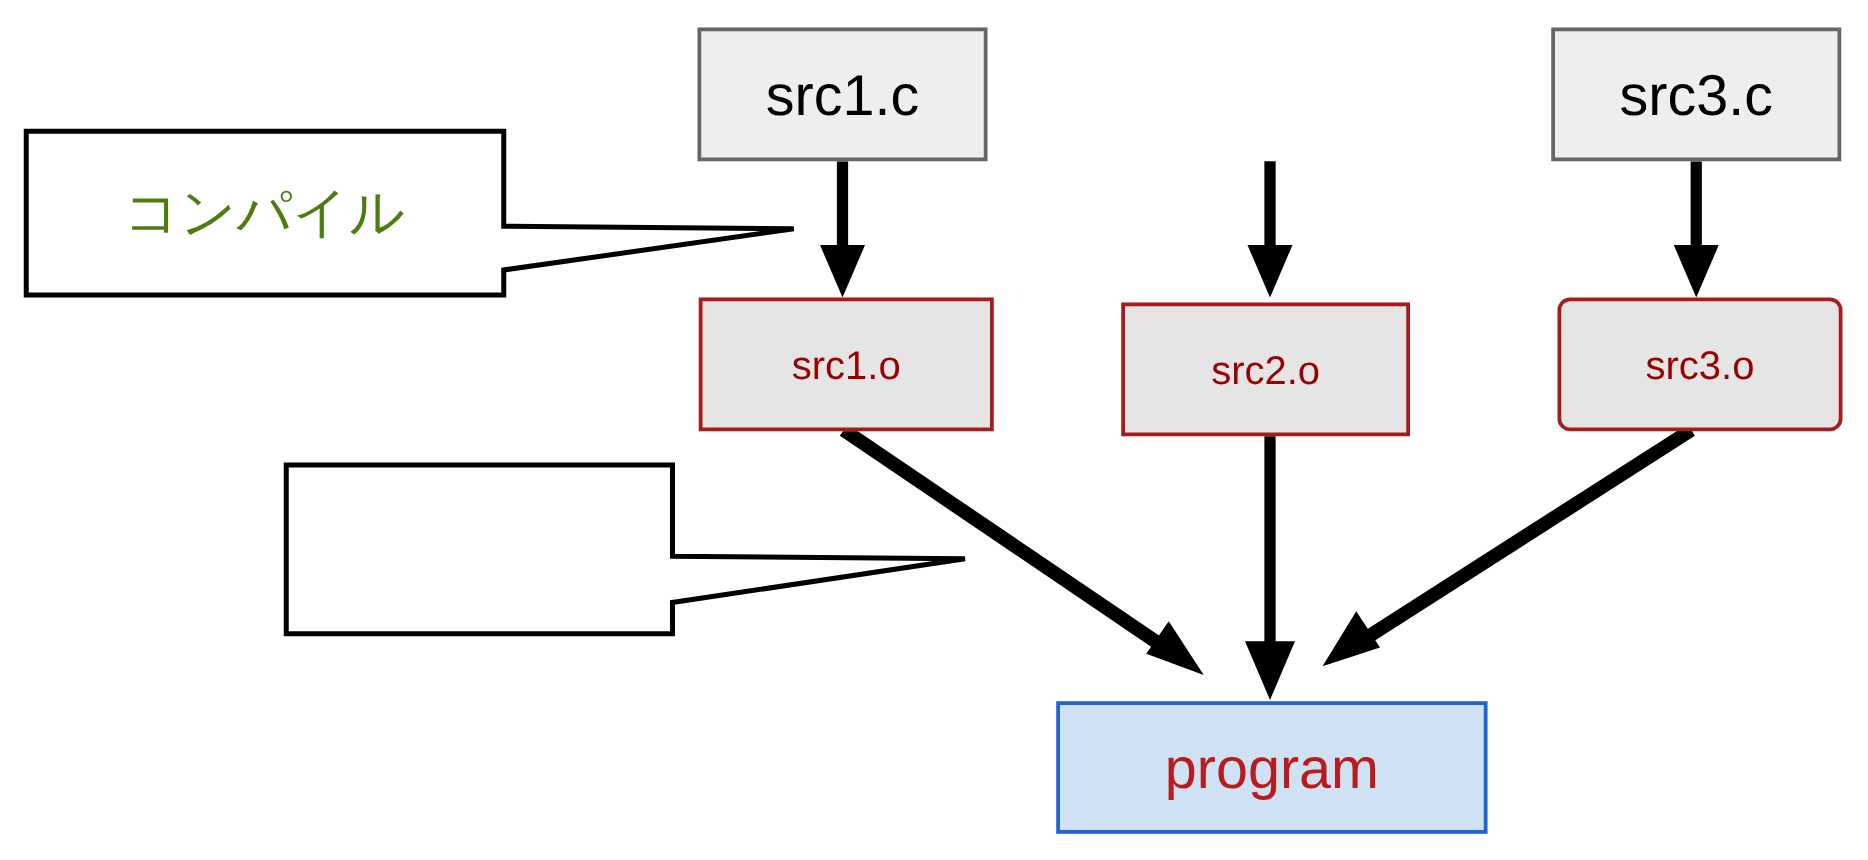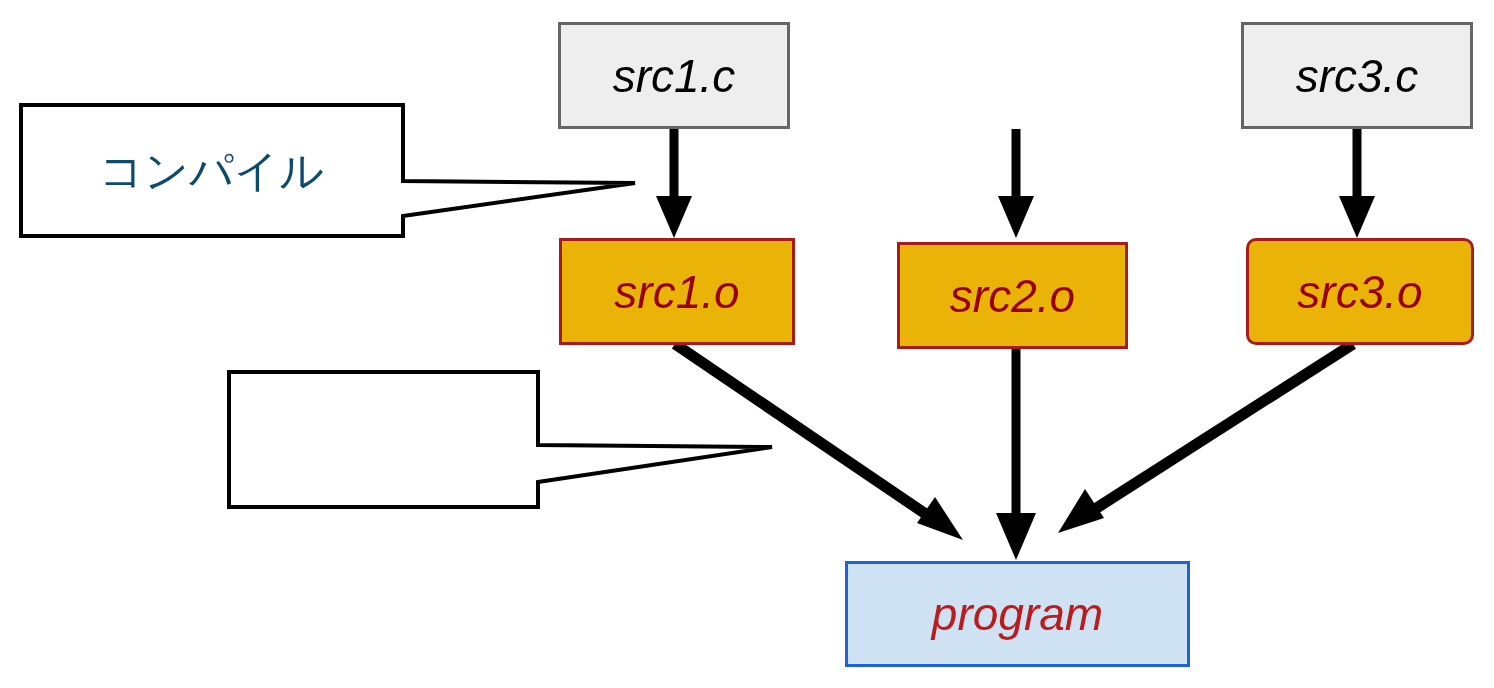--- a/index.html
+++ b/index.html
@@ -19,37 +19,36 @@
     overflow: hidden;
   }
   .node {
     position: absolute;
     box-sizing: border-box;
     display: flex;
     align-items: center;
     justify-content: center;
     text-align: center;
     line-height: 1;
-    font-style: italic;
   }
   .node-label {
     display: block;
     white-space: nowrap;
   }
   .src-node {
     background: #eeeeee;
     border: 3px solid #666666;
     color: #000000;
     font-size: 46px;
   }
   .obj-node {
-    background: #eab308;
+    background: #e5e5e5;
     border: 3px solid #a61c1c;
     color: #990000;
-    font-size: 46px;
+    font-size: 32px;
   }
   .out-node {
     background: #cfe2f3;
     border: 3px solid #1f63d6;
     color: #b91c1c;
     font-size: 46px;
   }
   .callout {
     position: absolute;
     pointer-events: auto;
@@ -58,21 +57,21 @@
     display: block;
     overflow: visible;
   }
   .callout-text {
     position: absolute;
     display: flex;
     align-items: center;
     justify-content: center;
     font-family: "DejaVu Sans", "Liberation Sans", sans-serif;
     font-size: 44px;
-    color: #0c4a6e;
+    color: #4d7c0f;
     white-space: nowrap;
     line-height: 1;
   }
   .arrow-layer {
     position: absolute;
     left: 0;
     top: 0;
     width: 1494px;
     height: 688px;
     pointer-events: none;

